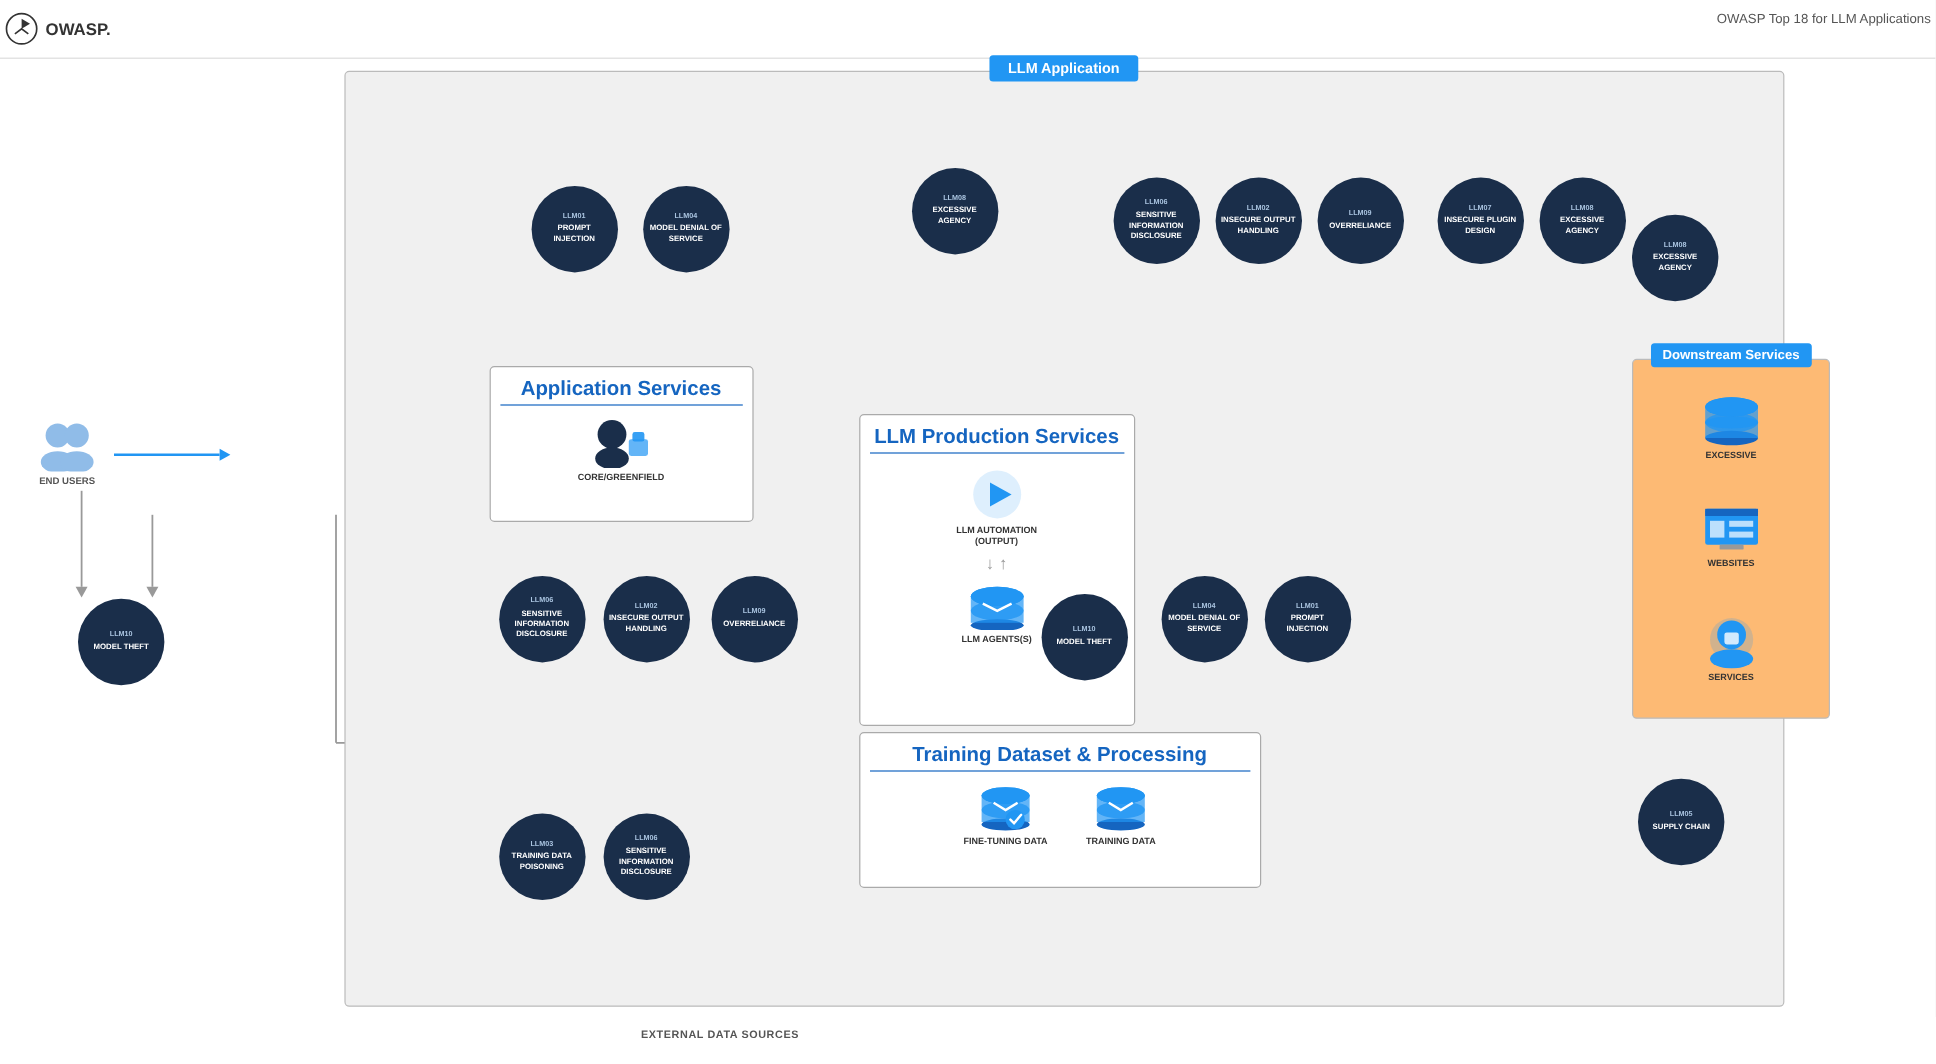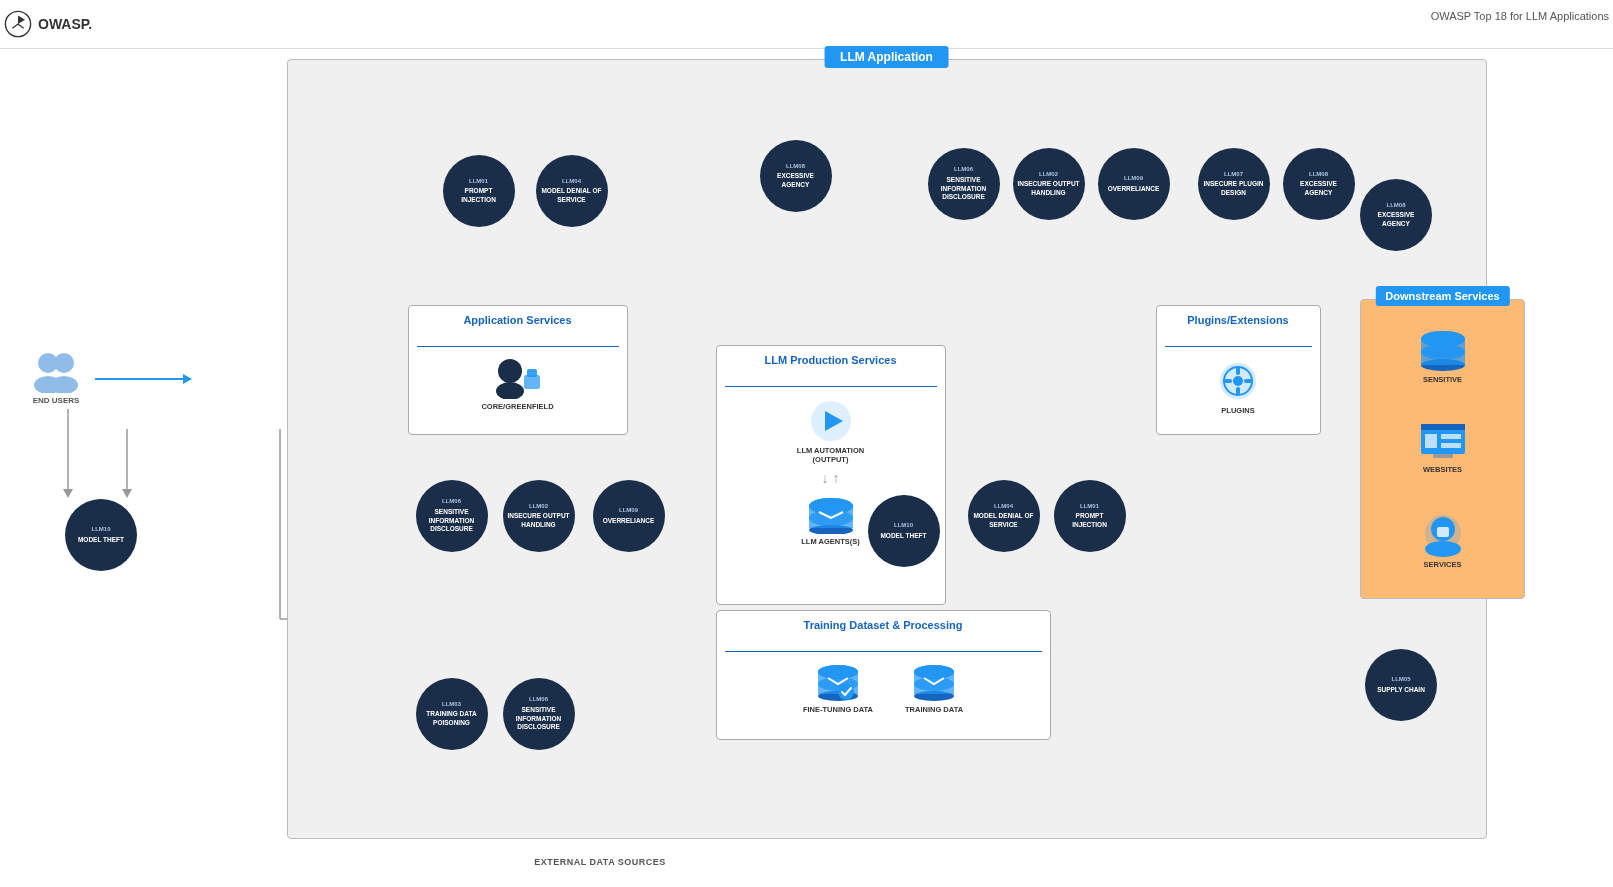--- a/index.html
+++ b/index.html
@@ -90,28 +90,28 @@
       position: absolute;
       background: #fff;
       border: 1.5px solid #aaa;
       border-radius: 4px;
       display: flex;
       flex-direction: column;
       align-items: center;
       padding: 8px;
     }
     .service-box-title {
-      font-size: 11px;
+      font-size: 17px;
       font-weight: bold;
       color: #1565C0;
       text-align: center;
       margin-bottom: 8px;
       border-bottom: 1.5px solid #1565C0;
       width: 100%;
-      padding-bottom: 20px;
+      padding-bottom: 3px;
     }
     .icon-label {
       font-size: 8px;
       font-weight: bold;
       color: #555;
       text-align: center;
       margin-top: 3px;
     }
     
     .svg-overlay {
@@ -347,35 +347,20 @@
             <ellipse cx="24" cy="22" rx="22" ry="8" fill="#2196F3" opacity="0.8"></ellipse>
             <ellipse cx="24" cy="34" rx="22" ry="5" fill="#1565C0"></ellipse>
             <rect x="2" y="10" width="44" height="22" fill="#2196F3" opacity="0.7"></rect>
             <ellipse cx="24" cy="10" rx="22" ry="8" fill="#2196F3"></ellipse>
             <path d="M12 16 L24 22 L36 16" stroke="#fff" stroke-width="2" fill="none"></path>
           </svg>
           <span class="small-text">LLM AGENTS(S)</span>
         </div>
       </div>
 
-      <div class="service-box" style="left:868px; top:245px; width:165px; height:130px;">
-        <div class="service-box-title">Plugins/Extensions</div>
-        <div style="display:flex; flex-direction:column; align-items:center; margin-top:4px;">
-          <svg width="44" height="44" viewBox="0 0 44 44">
-            <circle cx="22" cy="22" r="18" fill="#2196F3" opacity="0.2"></circle>
-            <circle cx="22" cy="22" r="14" fill="none" stroke="#2196F3" stroke-width="2"></circle>
-            <circle cx="22" cy="22" r="5" fill="#2196F3"></circle>
-            <rect x="8" y="20" width="8" height="4" rx="2" fill="#2196F3"></rect>
-            <rect x="28" y="20" width="8" height="4" rx="2" fill="#2196F3"></rect>
-            <rect x="20" y="8" width="4" height="8" rx="2" fill="#2196F3"></rect>
-            <rect x="20" y="28" width="4" height="8" rx="2" fill="#2196F3"></rect>
-          </svg>
-          <span class="small-text">PLUGINS</span>
-        </div>
-      </div>
 
       <div class="llm-circle" style="left:128px; top:420px;">
         <span class="circle-id">LLM06</span>
         <span>SENSITIVE INFORMATION DISCLOSURE</span>
       </div>
       <div class="llm-circle" style="left:215px; top:420px;">
         <span class="circle-id">LLM02</span>
         <span>INSECURE OUTPUT HANDLING</span>
       </div>
       <div class="llm-circle" style="left:305px; top:420px;">
@@ -445,21 +430,21 @@
 
       <div class="item-with-label" style="position:absolute; top:30px; left:50%; transform:translateX(-50%);">
         <svg width="52" height="42" viewBox="0 0 52 42">
           <ellipse cx="26" cy="9" rx="22" ry="8" fill="#2196F3"></ellipse>
           <ellipse cx="26" cy="22" rx="22" ry="8" fill="#2196F3" opacity="0.8"></ellipse>
           <ellipse cx="26" cy="35" rx="22" ry="6" fill="#1565C0"></ellipse>
           <rect x="4" y="9" width="44" height="26" fill="#2196F3" opacity="0.7"></rect>
           <ellipse cx="26" cy="9" rx="22" ry="8" fill="#2196F3"></ellipse>
           <ellipse cx="26" cy="22" rx="22" ry="5" fill="#2196F3" opacity="0.9"></ellipse>
         </svg>
-        <span class="small-text">SENSITIVE</span>
+        <span class="small-text">EXCESSIVE</span>
       </div>
 
       <div class="item-with-label" style="position:absolute; top:120px; left:50%; transform:translateX(-50%);">
         <svg width="52" height="42" viewBox="0 0 52 42">
           <rect x="4" y="4" width="44" height="30" rx="2" fill="#2196F3"></rect>
           <rect x="4" y="4" width="44" height="6" fill="#1565C0"></rect>
           <rect x="8" y="14" width="12" height="14" fill="#fff" opacity="0.7"></rect>
           <rect x="24" y="14" width="20" height="5" fill="#fff" opacity="0.7"></rect>
           <rect x="24" y="23" width="20" height="5" fill="#fff" opacity="0.7"></rect>
           <rect x="16" y="34" width="20" height="4" rx="1" fill="#999"></rect>

